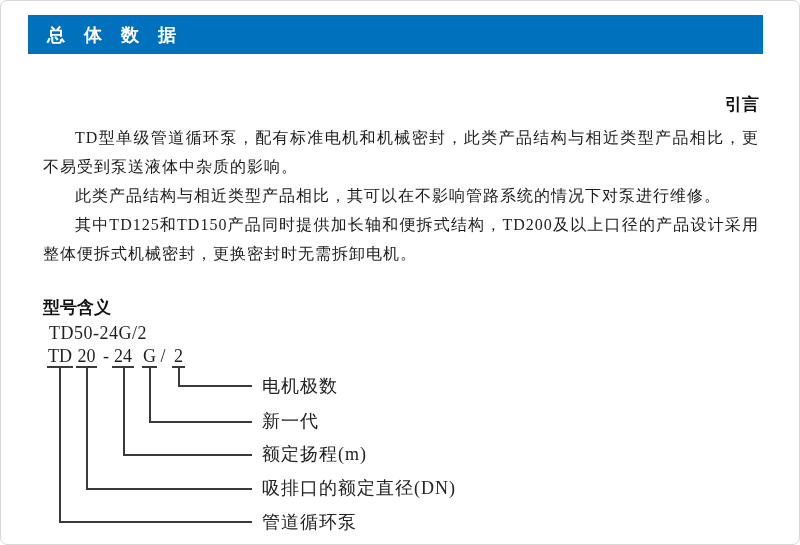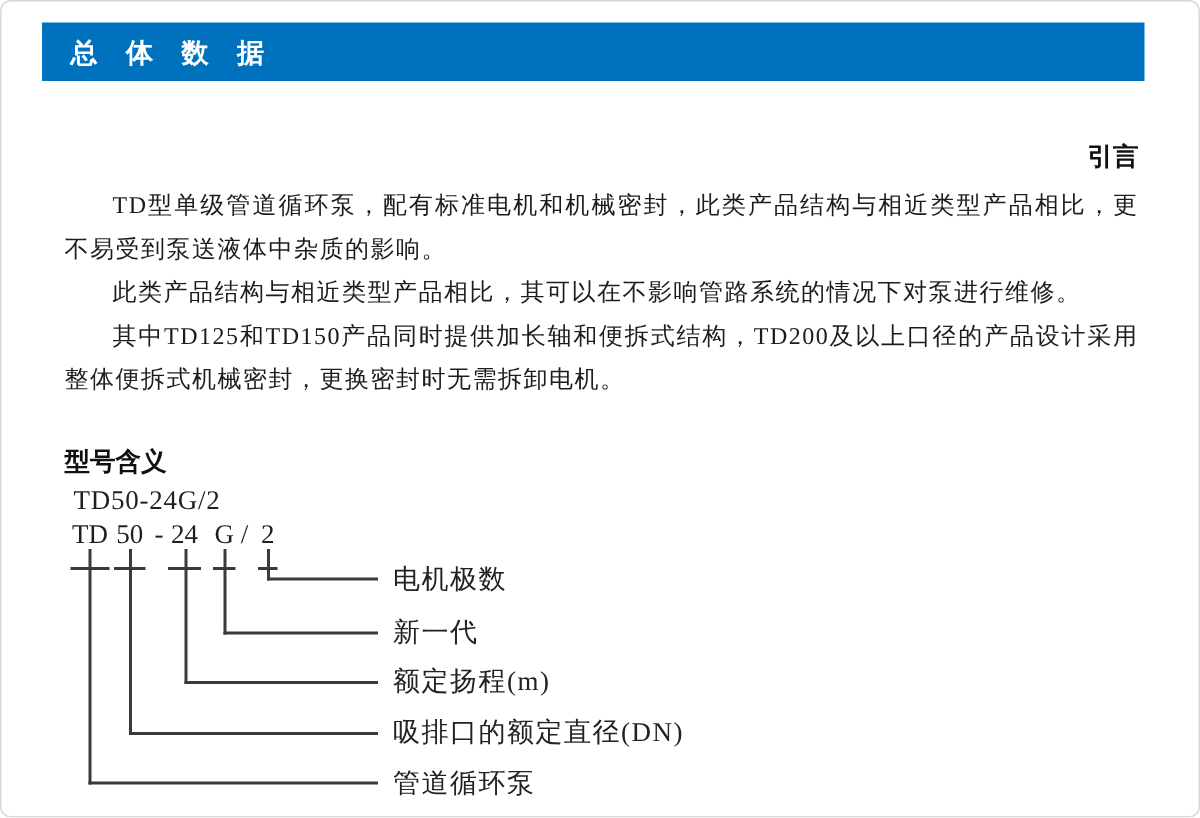--- a/index.html
+++ b/index.html
@@ -92,21 +92,21 @@
   }
   .token {
     position: absolute;
     top: 346px;
     height: 18px;
     font-size: 18px;
     line-height: 18px;
     color: #1f1f1f;
     text-align: center;
   }
-  .token.tick { border-bottom: 2px solid #3a3a3a; padding-bottom: 13px; }
+  .token.tick { border-bottom: 2px solid #3a3a3a; padding-bottom: 1px; }
   .tok-td { left: 46px;  width: 26px; }
   .tok-50 { left: 75px;  width: 21px; }
   .tok-d1 { left: 100px; width: 10px; }
   .tok-24 { left: 111px; width: 22px; }
   .tok-g  { left: 141px; width: 15px; }
   .tok-sl { left: 156px; width: 12px; }
   .tok-2  { left: 171px; width: 13px; }
 
   .callout-line {
     position: absolute;
@@ -149,21 +149,21 @@
     <p>此类产品结构与相近类型产品相比，其可以在不影响管路系统的情况下对泵进行维修。</p>
     <p>其中TD125和TD150产品同时提供加长轴和便拆式结构，TD200及以上口径的产品设计采用整体便拆式机械密封，更换密封时无需拆卸电机。</p>
   </div>
 
   <h3 class="model-heading">型号含义</h3>
   <div class="model-code">TD50-24G/2</div>
 
   <div class="diagram">
 
     <span class="token tick tok-td">TD</span>
-    <span class="token tick tok-50">50</span>
+    <span class="token tick tok-50">20</span>
     <span class="token tok-d1">-</span>
     <span class="token tick tok-24">24</span>
     <span class="token tick tok-g">G</span>
     <span class="token tok-sl">/</span>
     <span class="token tick tok-2">2</span>
 
     <div class="callout-line cl-1"></div>
     <div class="callout-line cl-2"></div>
     <div class="callout-line cl-3"></div>
     <div class="callout-line cl-4"></div>

